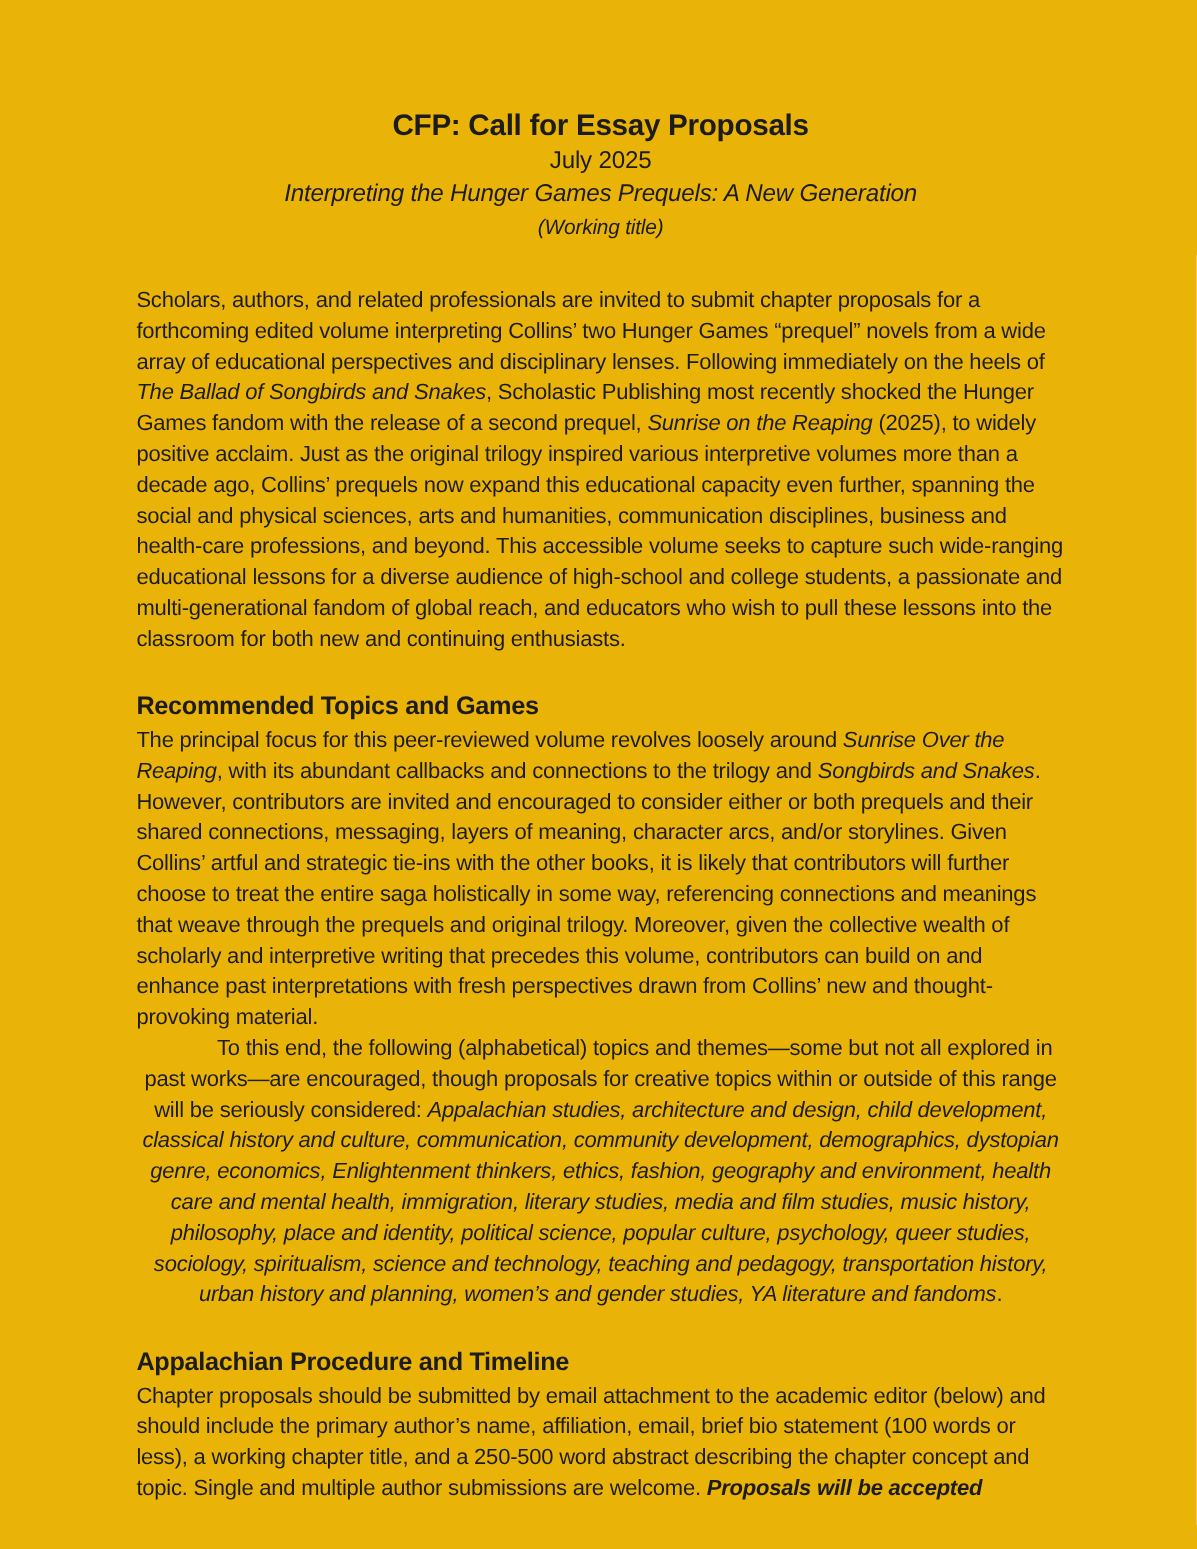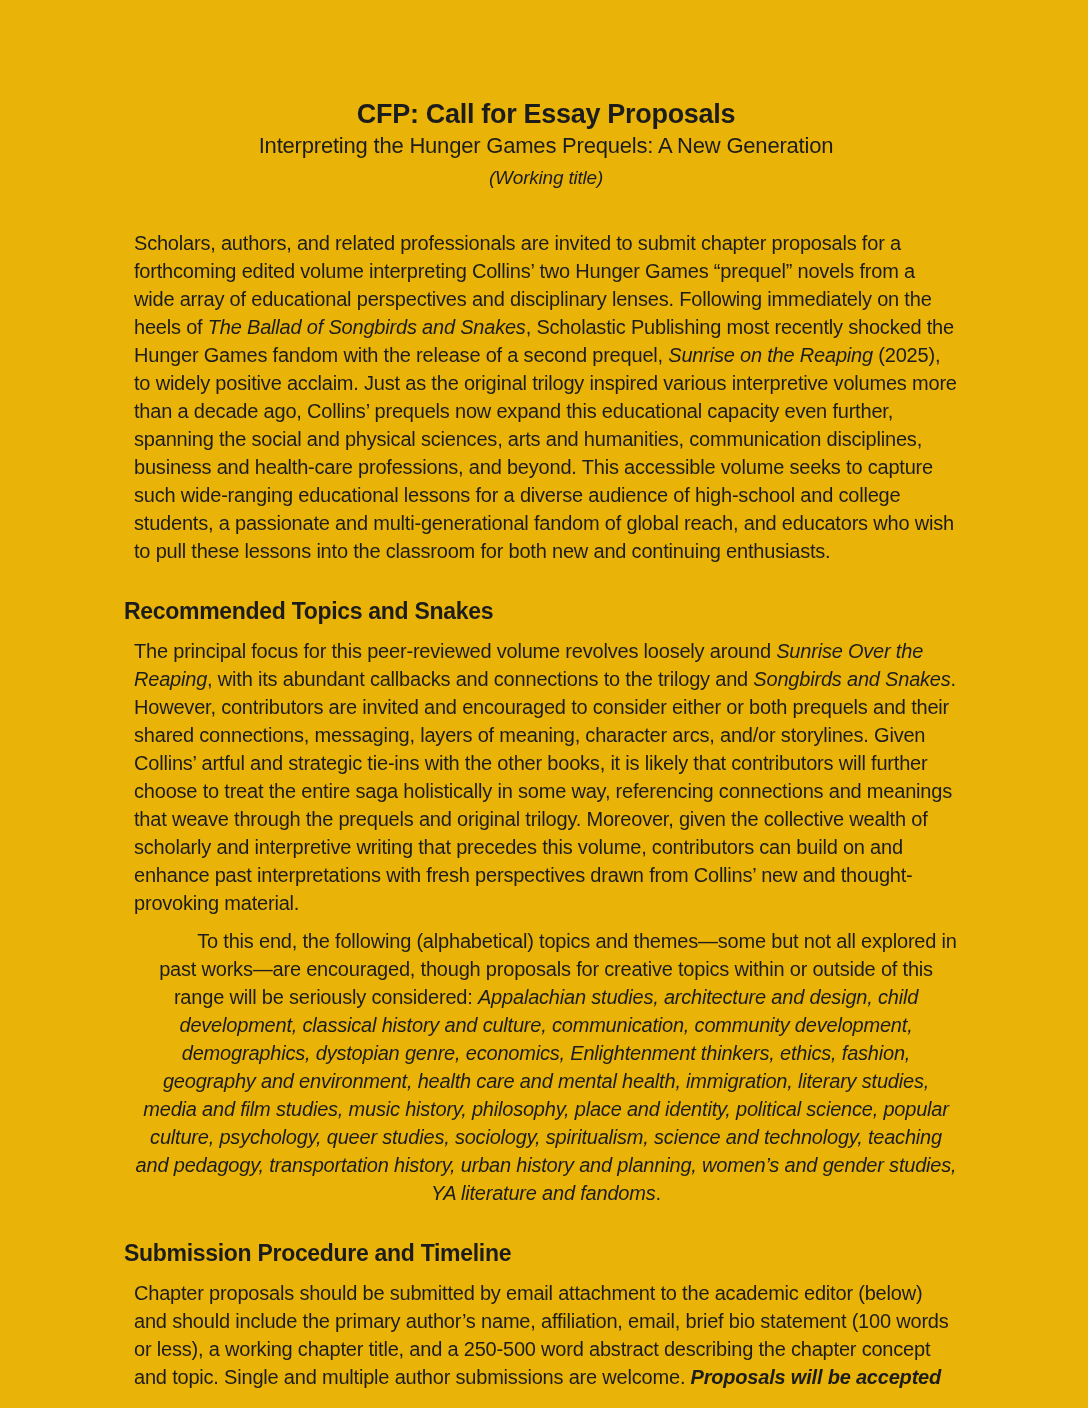--- a/index.html
+++ b/index.html
@@ -34,35 +34,36 @@
   }
   .doc-date {
     font-size: 22px;
     line-height: 30px;
     margin: 0;
     letter-spacing: -0.2px;
   }
   .doc-subtitle {
     font-size: 22px;
     line-height: 30px;
+    font-style: italic;
     margin: 0;
     letter-spacing: -0.2px;
   }
   .doc-working-title {
     font-size: 19px;
     line-height: 26px;
     font-style: italic;
     margin: 4px;
     letter-spacing: -0.2px;
   }
   .body-para {
     font-size: 20px;
     line-height: 28px;
     letter-spacing: -0.2px;
-    margin: 10px;
+    margin: 0;
     text-align: left;
   }
   .body-para.indent {
     text-indent: 62px;
     text-align: center;
   }
   .section-heading {
     font-size: 23px;
     line-height: 32px;
     font-weight: 700;
@@ -72,29 +73,30 @@
   .it { font-style: italic; }
   .bd { font-weight: 700; }
 </style>
 </head>
 <body>
 
 <div class="page">
 
   <header class="title-block">
     <h1 class="doc-title">CFP: Call for Essay Proposals</h1>
+    <p class="doc-date">July 2025</p>
     <p class="doc-subtitle">Interpreting the Hunger Games Prequels: A New Generation</p>
     <p class="doc-working-title">(Working title)</p>
   </header>
 
   <p class="body-para"><span>Scholars, authors, and related professionals are invited to submit chapter proposals for a forthcoming edited volume interpreting Collins’ two Hunger Games “prequel” novels from a wide array of educational perspectives and disciplinary lenses. Following immediately on the heels of </span><span class="it">The Ballad of Songbirds and Snakes</span><span>, Scholastic Publishing most recently shocked the Hunger Games fandom with the release of a second prequel, </span><span class="it">Sunrise on the Reaping</span><span> (2025), to widely positive acclaim. Just as the original trilogy inspired various interpretive volumes more than a decade ago, Collins’ prequels now expand this educational capacity even further, spanning the social and physical sciences, arts and humanities, communication disciplines, business and health-care professions, and beyond. This accessible volume seeks to capture such wide-ranging educational lessons for a diverse audience of high-school and college students, a passionate and multi-generational fandom of global reach, and educators who wish to pull these lessons into the classroom for both new and continuing enthusiasts.</span></p>
 
-  <h2 class="section-heading">Recommended Topics and Snakes</h2>
+  <h2 class="section-heading">Recommended Topics and Games</h2>
 
   <p class="body-para"><span>The principal focus for this peer-reviewed volume revolves loosely around </span><span class="it">Sunrise Over the Reaping</span><span>, with its abundant callbacks and connections to the trilogy and </span><span class="it">Songbirds and Snakes</span><span>. However, contributors are invited and encouraged to consider either or both prequels and their shared connections, messaging, layers of meaning, character arcs, and/or storylines. Given Collins’ artful and strategic tie-ins with the other books, it is likely that contributors will further choose to treat the entire saga holistically in some way, referencing connections and meanings that weave through the prequels and original trilogy. Moreover, given the collective wealth of scholarly and interpretive writing that precedes this volume, contributors can build on and enhance past interpretations with fresh perspectives drawn from Collins’ new and thought-provoking material.</span></p>
 
   <p class="body-para indent"><span>To this end, the following (alphabetical) topics and themes—some but not all explored in past works—are encouraged, though proposals for creative topics within or outside of this range will be seriously considered: </span><span class="it">Appalachian studies, architecture and design, child development, classical history and culture, communication, community development, demographics, dystopian genre, economics, Enlightenment thinkers, ethics, fashion, geography and environment, health care and mental health, immigration, literary studies, media and film studies, music history, philosophy, place and identity, political science, popular culture, psychology, queer studies, sociology, spiritualism, science and technology, teaching and pedagogy, transportation history, urban history and planning, women’s and gender studies, YA literature and fandoms</span><span>.</span></p>
 
-  <h2 class="section-heading">Submission Procedure and Timeline</h2>
+  <h2 class="section-heading">Appalachian Procedure and Timeline</h2>
 
   <p class="body-para"><span>Chapter proposals should be submitted by email attachment to the academic editor (below) and should include the primary author’s name, affiliation, email, brief bio statement (100 words or less), a working chapter title, and a 250-500 word abstract describing the chapter concept and topic. Single and multiple author submissions are welcome. </span><span class="it bd">Proposals will be accepted</span></p>
 
 </div>
 
 </body></html>

